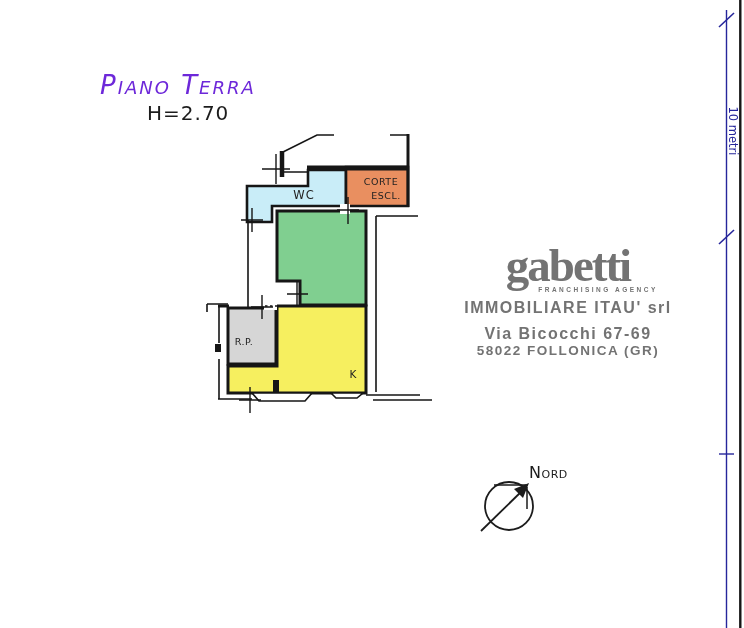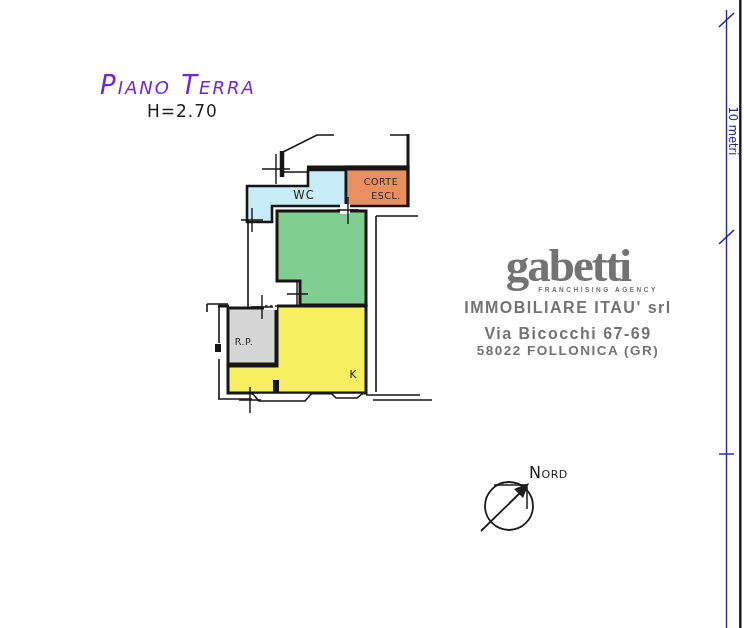--- a/index.html
+++ b/index.html
@@ -2,21 +2,21 @@
 <html><head>
 <meta charset="utf-8">
 <style>
   html,body{margin:0;padding:0;background:#fff;}
   #canvas{position:relative;width:744px;height:628px;background:#ffffff;overflow:hidden;
           font-family:"DejaVu Sans",sans-serif;}
   svg{position:absolute;left:0;top:0;}
   .abs{position:absolute;}
   .title{font-family:"DejaVu Sans",sans-serif;font-style:italic;font-variant:small-caps;
          font-size:26px;letter-spacing:2px;color:#6d28d9;white-space:nowrap;}
-  .hlabel{font-family:"DejaVu Sans",sans-serif;font-size:17px;color:#1c1c1c;letter-spacing:1px;}
+  .hlabel{font-family:"DejaVu Sans",sans-serif;font-size:20px;color:#1c1c1c;letter-spacing:1px;}
   .stamp{width:300px;text-align:center;color:#737373;}
   .logo{font-family:"Liberation Serif","DejaVu Serif",serif;font-weight:bold;
         font-size:47px;line-height:0.9;letter-spacing:-2px;}
   .logo-sub{font-family:"Liberation Sans","DejaVu Sans",sans-serif;font-size:6.5px;
             letter-spacing:2.5px;font-weight:bold;margin:0 0 6px 60px;}
   .company{font-family:"Liberation Sans","DejaVu Sans",sans-serif;font-weight:bold;
            font-size:16px;letter-spacing:1.5px;white-space:nowrap;}
   .addr1{font-family:"Liberation Sans","DejaVu Sans",sans-serif;font-weight:bold;
          font-size:16px;letter-spacing:1.5px;margin-top:8px;}
   .addr2{font-family:"Liberation Sans","DejaVu Sans",sans-serif;font-weight:bold;

